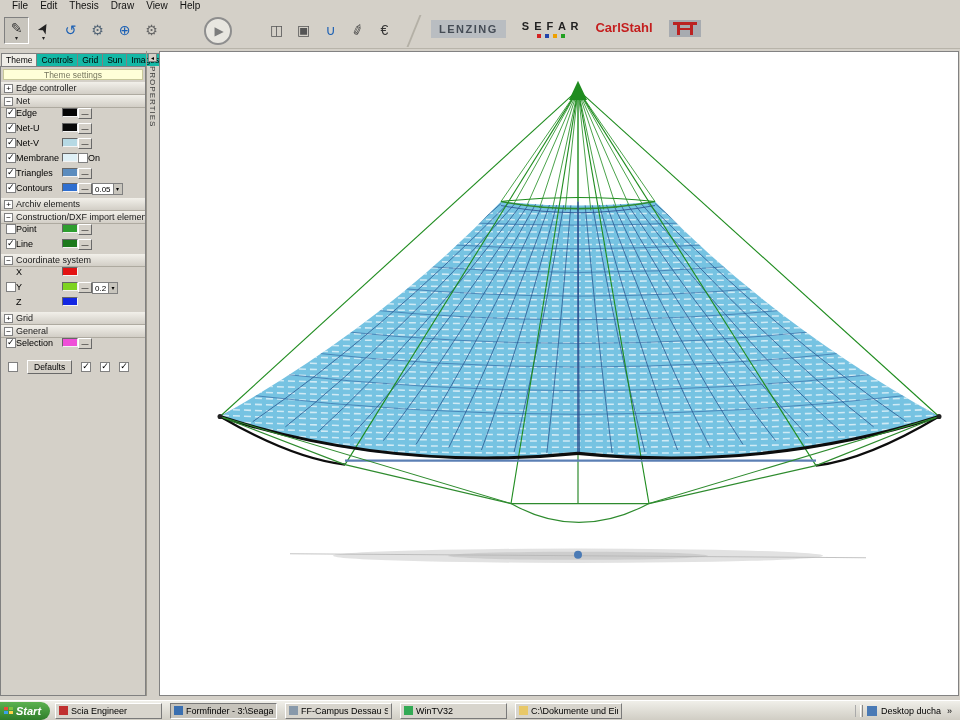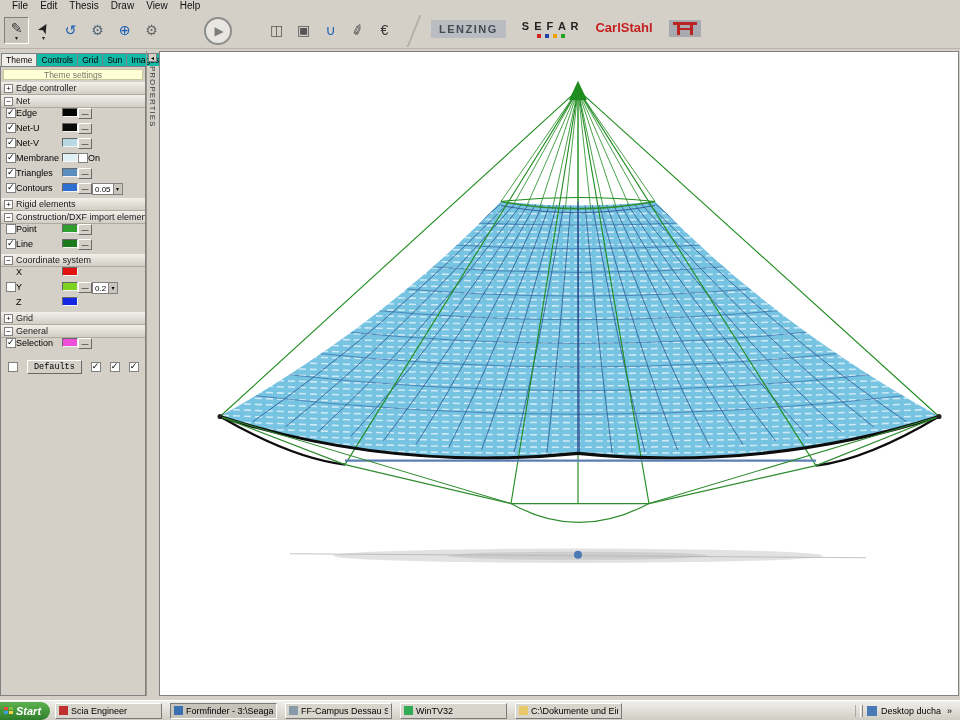--- a/index.html
+++ b/index.html
@@ -42,21 +42,21 @@
   .cb.on::after{content:"✓";position:absolute;top:-2px;left:0;font-size:9px;color:#000}
   .cbsp{width:10px;flex:none}
   .pl{font-size:9px;width:46px;white-space:nowrap;overflow:hidden;flex:none}
   .pl.onl{width:auto}
   .sw{width:16px;height:9px;border:1px solid #666;border-right-color:#f4f4f4;border-bottom-color:#f4f4f4;flex:none}
   .stb{width:14px;height:11px;border:1px solid;border-color:#fff #696969 #696969 #fff;background:#d4d0c8;font-size:7px;line-height:9px;text-align:center;flex:none}
   .combo{display:flex;height:12px;border:1px solid #808080;background:#fff;align-items:center;flex:none}
   .cval{font-size:8px;padding:0 2px;min-width:14px}
   .carr{width:9px;height:100%;background:#c8c5bd;border-left:1px solid #808080;font-size:6px;line-height:10px;text-align:center}
   .defrow{display:flex;align-items:center;gap:9px;padding:7px 4px 0 7px}
-  .defbtn{font-size:8.5px;height:14px;border:1px solid;border-color:#fff #696969 #696969 #fff;background:#d4d0c8;padding:0 6px;font-family:Liberation Mono, monospace}
+  .defbtn{font-size:8.5px;height:14px;border:1px solid;border-color:#fff #696969 #696969 #fff;background:#d4d0c8;padding:0 6px;font-family:Liberation Sans, sans-serif}
   .strip{width:12px;flex:none;border-left:1px solid #9a968c;display:flex;flex-direction:column;align-items:center;padding-top:2px;gap:4px}
   .pin{width:9px;height:9px;border:1px solid #808080;background:#d4d0c8;font-size:5px;line-height:8px;text-align:center}
   .vtext{writing-mode:vertical-rl;font-size:8px;letter-spacing:1px;color:#3a3a3a}
   .canvas{flex:1;background:#fff;border:1px solid #828282;position:relative;margin-left:1px}
   .canvas svg{position:absolute;inset:0;width:100%;height:100%}
   .taskbar{height:20px;background:linear-gradient(180deg,#f0efe9,#d0cdc4);border-top:1px solid #fff;display:flex;align-items:center;gap:3px;padding-right:2px;flex:none}
   .start{height:18px;padding:0 9px 0 4px;background:linear-gradient(180deg,#5cb250,#2f7d2a);border-radius:0 9px 9px 0;color:#fff;font-weight:bold;font-style:italic;font-size:11px;display:flex;align-items:center;gap:3px;flex:none}
   .flag{display:grid;grid-template-columns:4px 4px;gap:1px}
   .flag i{width:4px;height:3px;display:block}
   .flag i:nth-child(1){background:#e84a3c}.flag i:nth-child(2){background:#7dc242}
@@ -212,21 +212,21 @@
                 <span class="pl">Contours</span>
                 <span class="sw" style="background: rgb(47, 111, 208);"></span>
                 <span class="stb">—</span>
                 <span class="combo">
                   <span class="cval">0.05</span>
                   <span class="carr">▾</span>
                 </span>
               </div>
               <div class="sec-h">
                 <span class="pm">+</span>
-                <span class="sec-l">Rigid elements</span>
+                <span class="sec-l">Archiv elements</span>
               </div>
               <div class="sec-h">
                 <span class="pm">−</span>
                 <span class="sec-l">Construction/DXF import elements</span>
               </div>
               <div class="prow">
                 <span class="cb"></span>
                 <span class="pl">Point</span>
                 <span class="sw" style="background: rgb(47, 158, 47);"></span>
                 <span class="stb">—</span>

